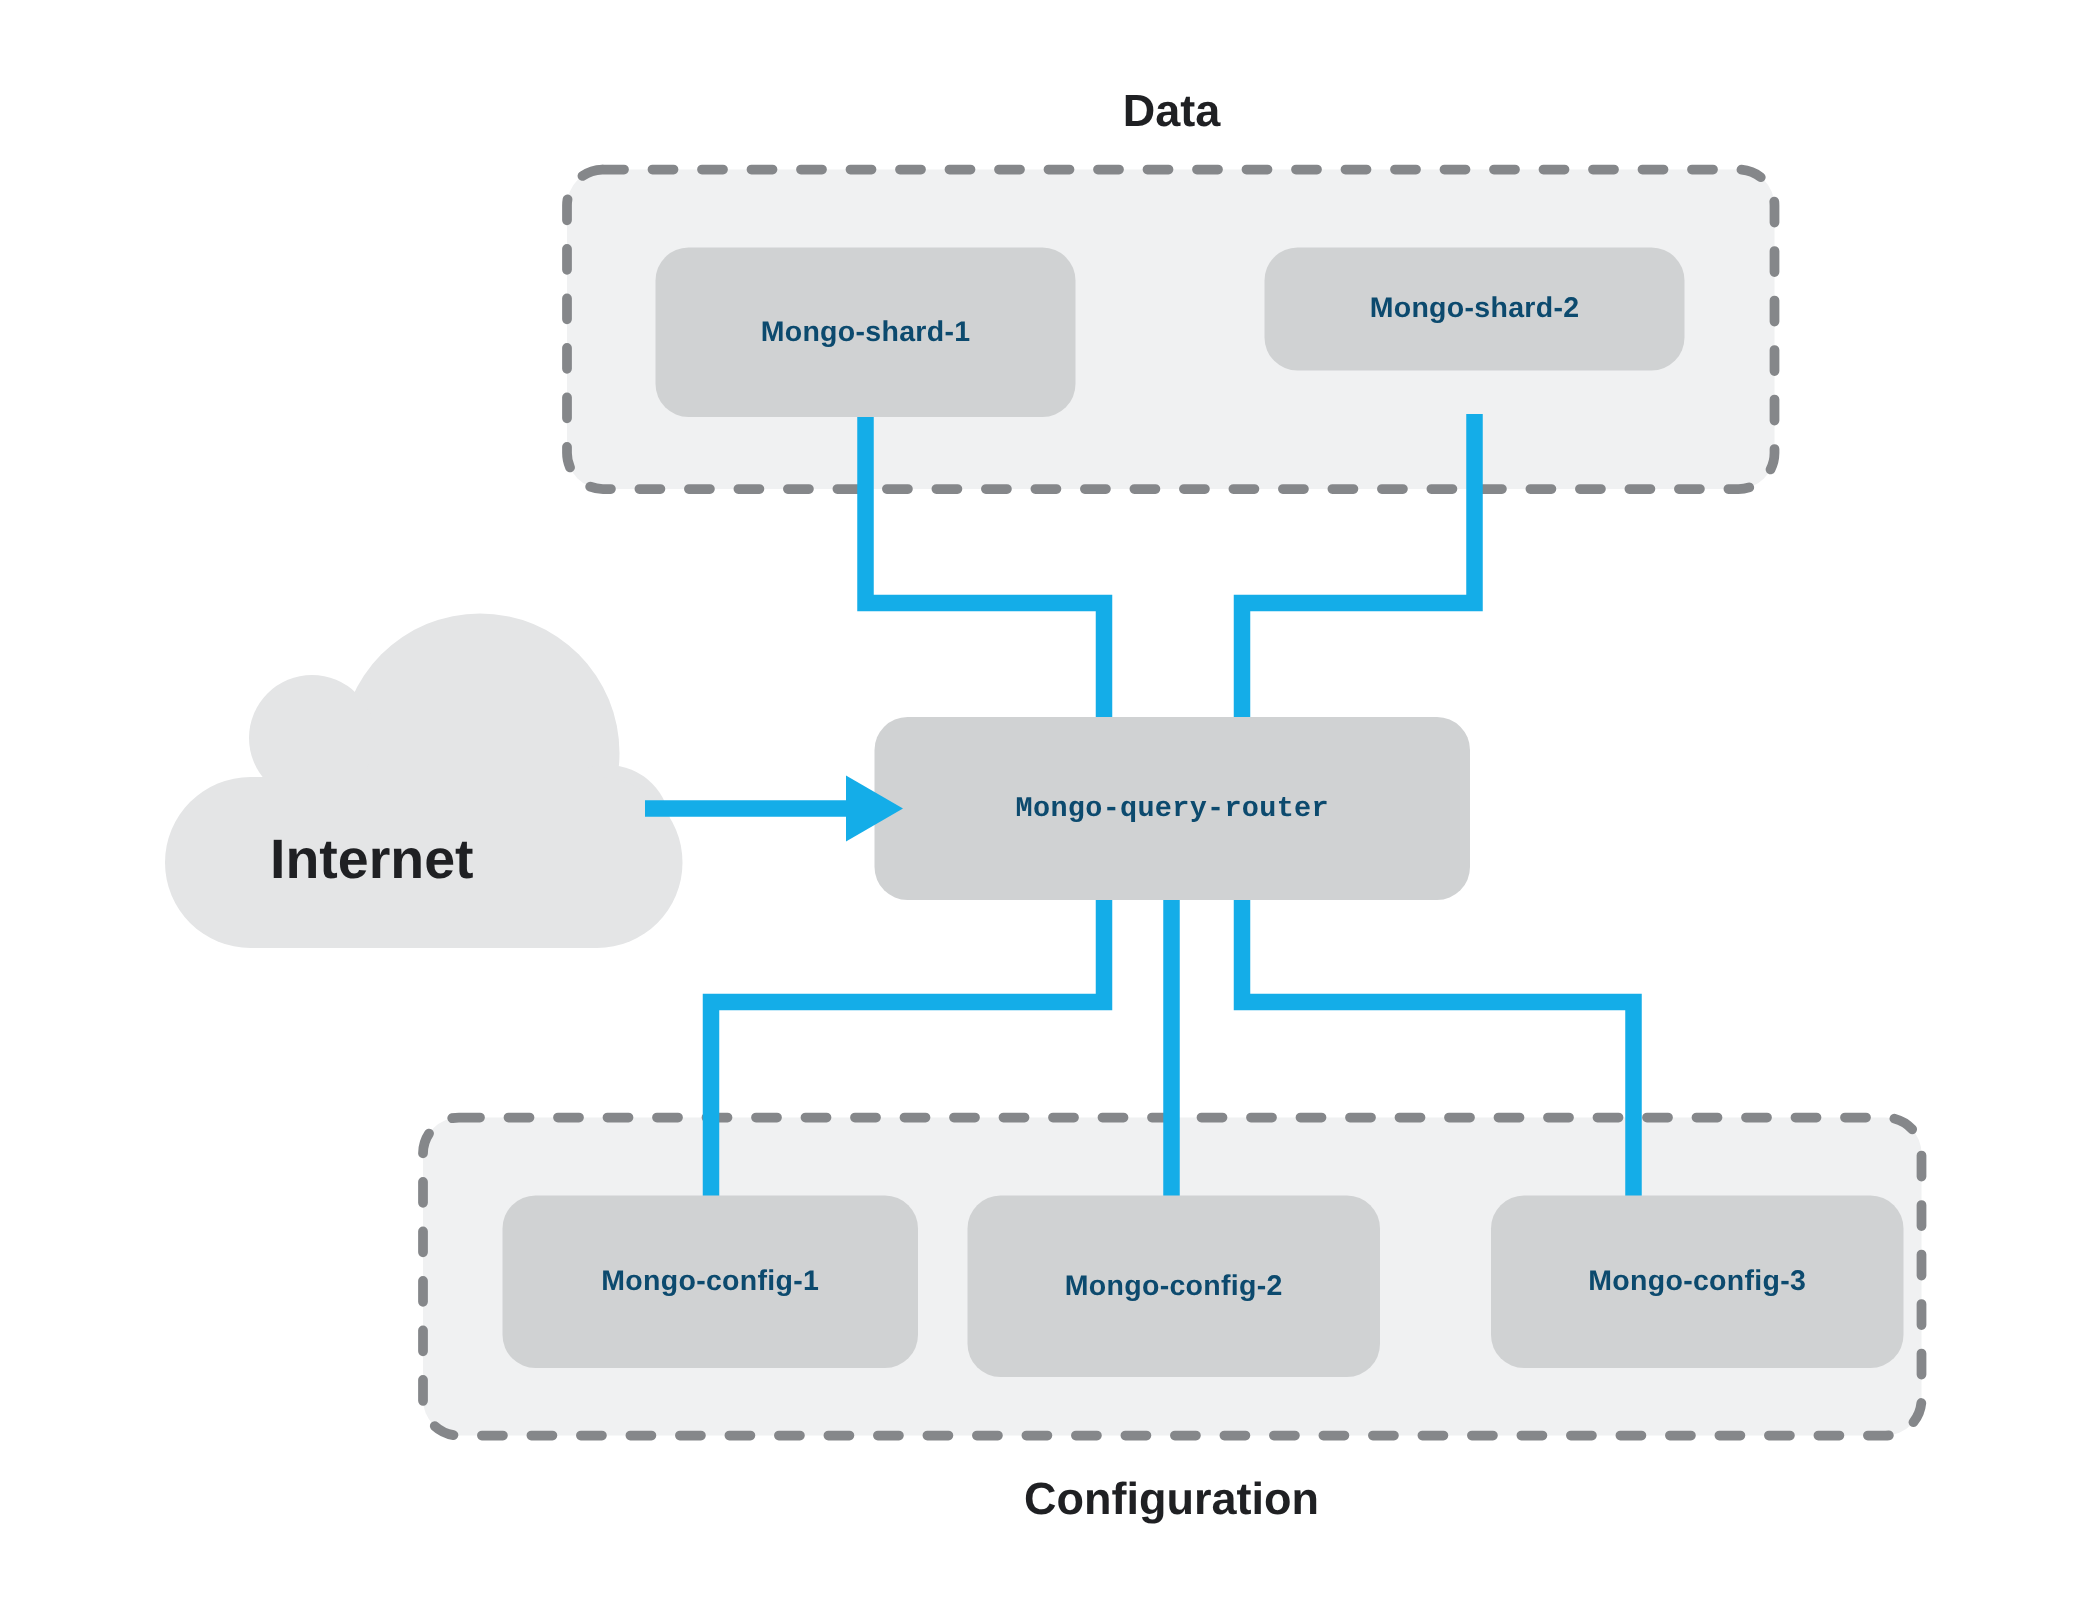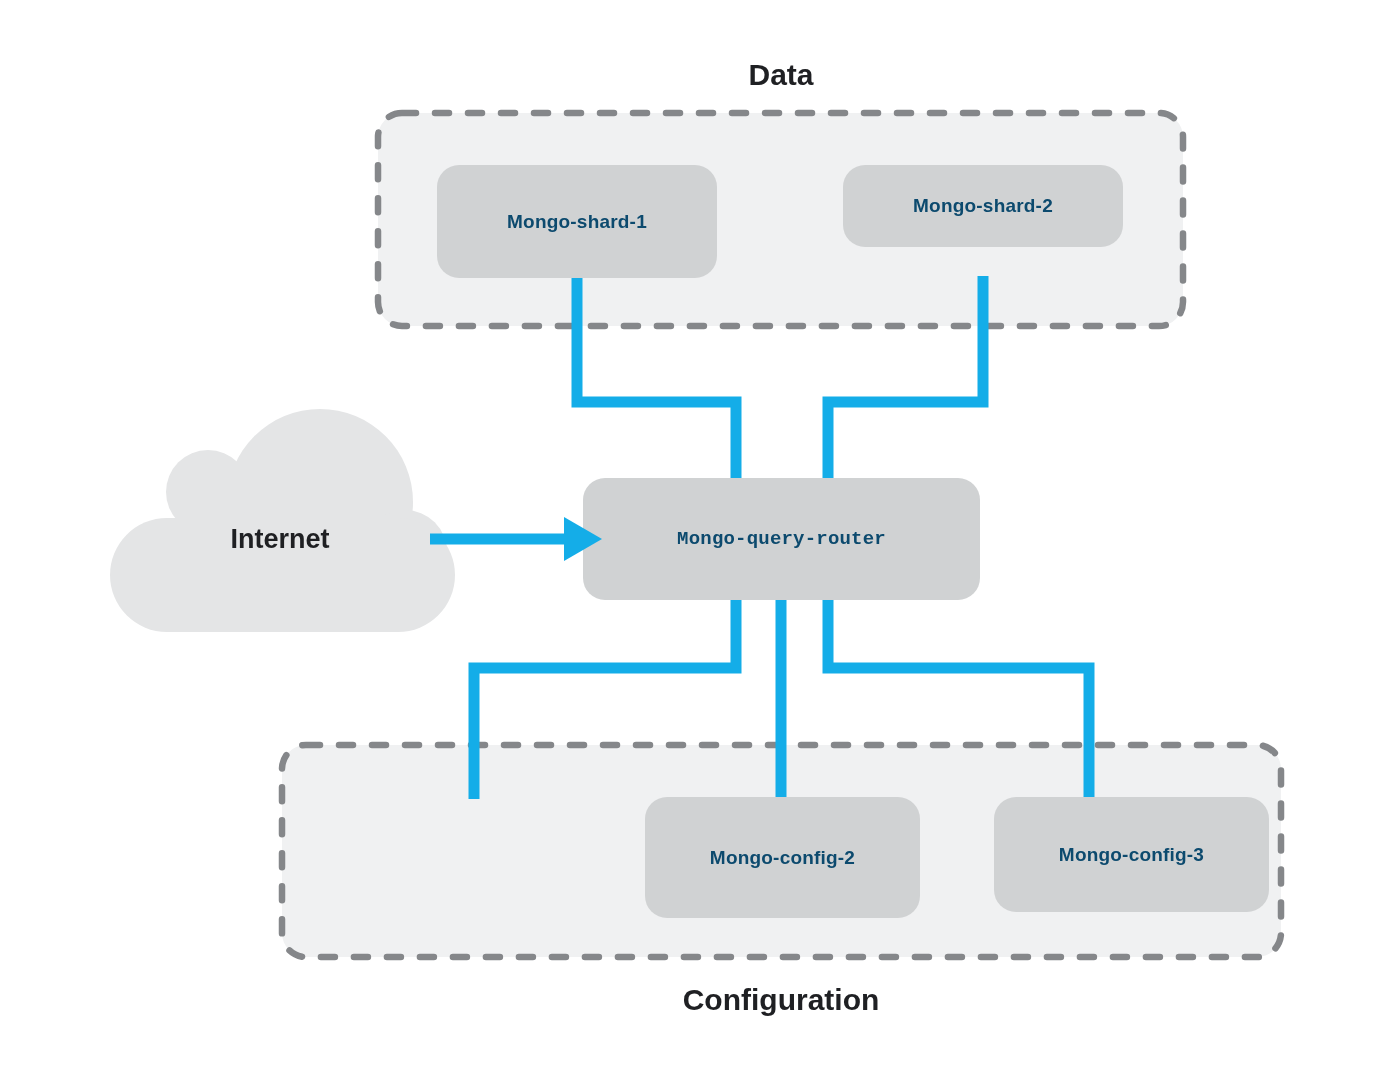--- a/index.html
+++ b/index.html
@@ -64,26 +64,25 @@
     font-size: 30px;
     text-align: center;
     width: 400px;
     z-index: 2;
   }
   .label-data { left: 581px; top: 58px; }
   .label-config { left: 581px; top: 983px; }
   .label-internet {
     position: absolute;
     left: 180px;
-    top: 524px;
+    top: 552px;
     width: 200px;
-    text-align: center;
     color: #1f2023;
     font-weight: 700;
-    font-size: 27px;
+    font-size: 37px;
     z-index: 2;
   }
   .arrow-layer { z-index: 3; }
 </style>
 </head>
 <body>
 
 <div class="canvas">
 
   <svg class="layer" viewBox="0 0 1388 1078">
@@ -113,20 +112,23 @@
 
   <div class="node node-shard-1">
     <span>Mongo-shard-1</span>
   </div>
   <div class="node node-shard-2">
     <span>Mongo-shard-2</span>
   </div>
   <div class="node node-router">
     <span>Mongo-query-router</span>
   </div>
+  <div class="node node-config-1">
+    <span>Mongo-config-1</span>
+  </div>
   <div class="node node-config-2">
     <span>Mongo-config-2</span>
   </div>
   <div class="node node-config-3">
     <span>Mongo-config-3</span>
   </div>
 
   <svg class="layer arrow-layer" viewBox="0 0 1388 1078">
     <line class="conn" x1="430" y1="539" x2="566" y2="539"></line>
     <polygon class="arrow-head" points="564,517 602,539 564,561"></polygon>

